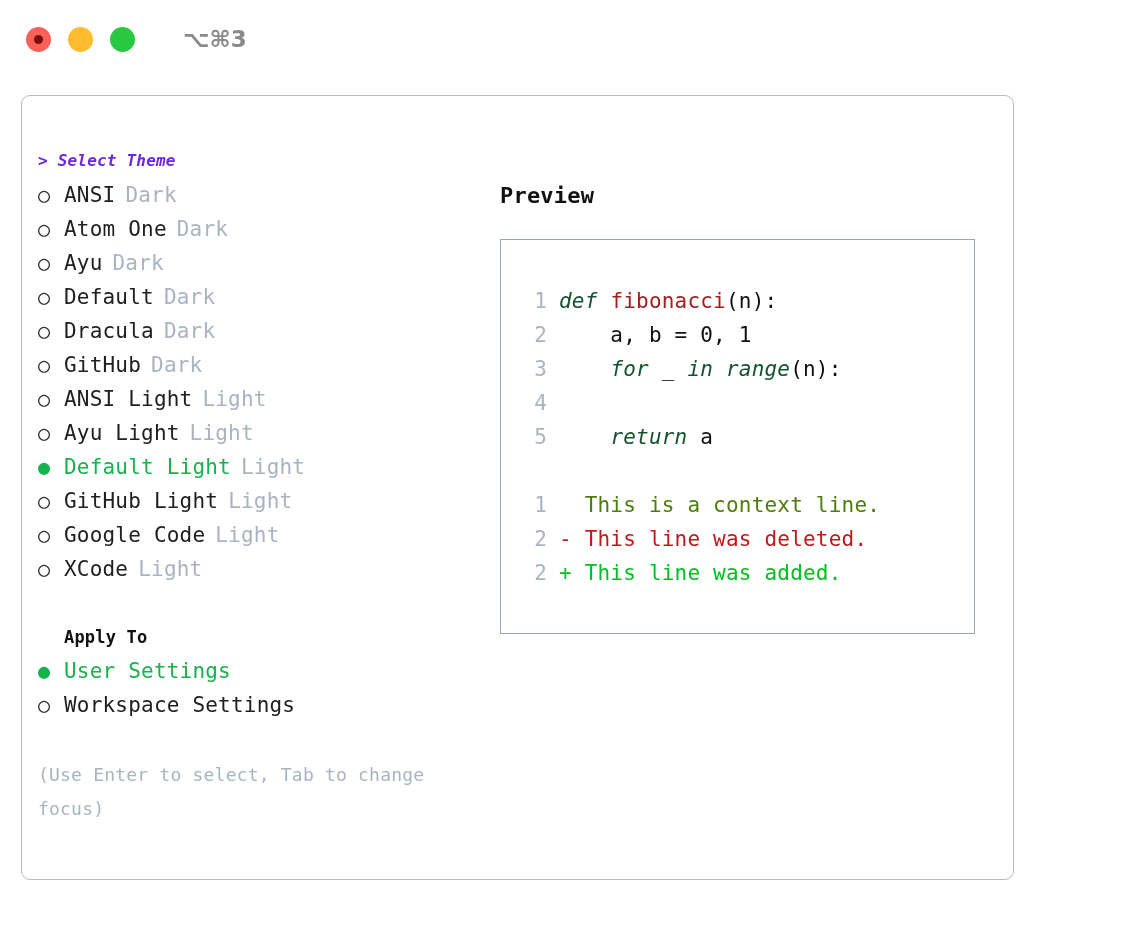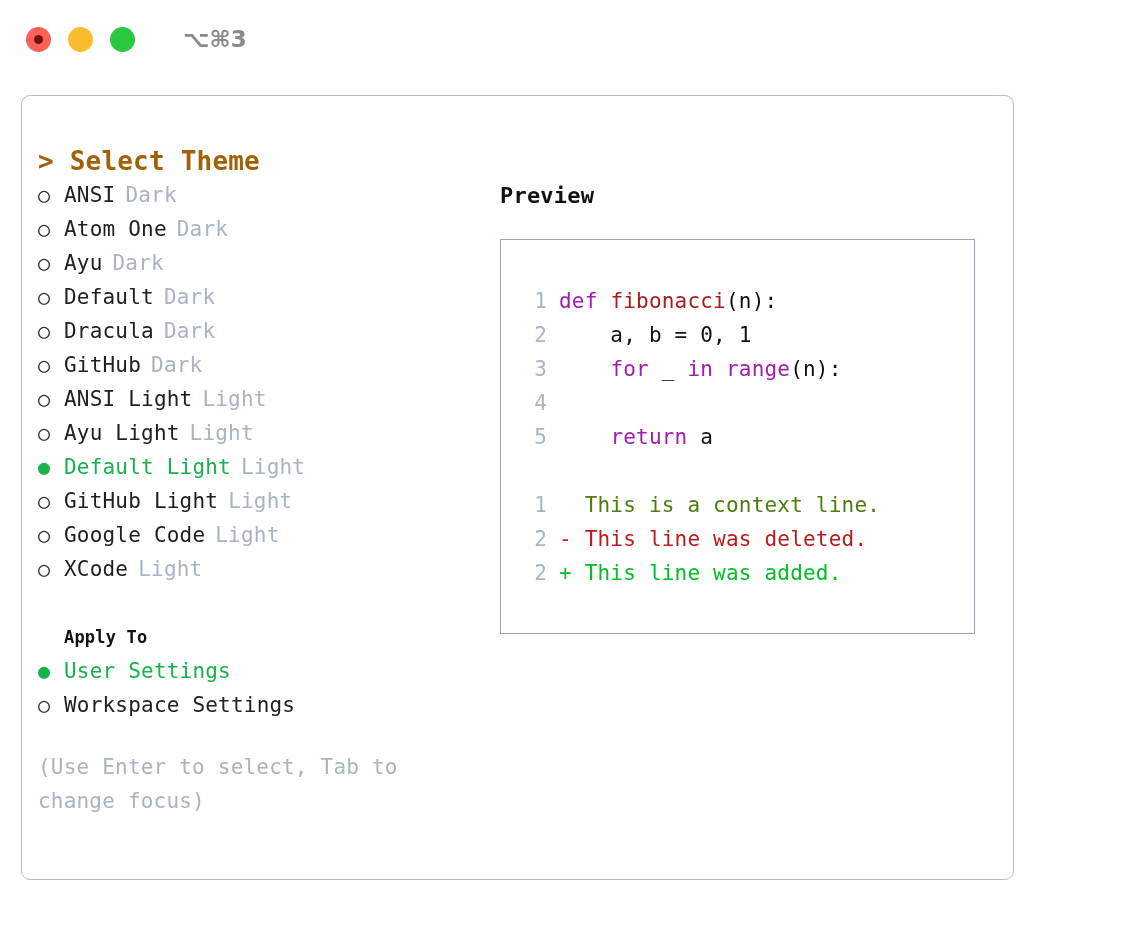--- a/index.html
+++ b/index.html
@@ -87,26 +87,27 @@
 
   
   .left-pane {
     position: absolute;
     left: 16px;
     top: 48px;
     width: 452px;
   }
 
   .list-header {
-    font-size: 26px;
+    font-size: 16px;
     font-weight: bold;
-    color: #a16207;
+    color: #6d28d9;
     line-height: 34px;
     white-space: pre;
     letter-spacing: 0.2px;
+    font-style: italic;
   }
 
   .opt-row {
     display: flex;
     align-items: baseline;
     line-height: 34px;
     height: 34px;
     font-size: 21px;
     white-space: pre;
     letter-spacing: 0.2px;
@@ -132,22 +133,22 @@
     font-size: 17px;
     font-weight: bold;
     color: #111111;
     line-height: 34px;
     height: 34px;
     white-space: pre;
     letter-spacing: 0.2px;
   }
 
   .hint {
-    margin-top: 28px;
-    font-size: 21px;
+    margin-top: 36px;
+    font-size: 18px;
     line-height: 34px;
     color: #a9b3c1;
     width: 410px;
     letter-spacing: 0.2px;
   }
 
   
   .right-pane {
     position: absolute;
     left: 478px;
@@ -181,21 +182,21 @@
     white-space: pre;
     letter-spacing: 0.2px;
   }
   .ln {
     width: 28px;
     flex: 0 0 28px;
     text-align: right;
     color: #a9b3c1;
     margin-right: 12px;
   }
-  .tok-kw   { color: #a21caf; }
+  .tok-kw   { color: #14532d; font-style: italic; }
   .tok-fn   { color: #a71d1d; }
   .tok-txt  { color: #111111; }
 
   .diff-gap { height: 34px; }
   .diff-context { color: #4d7c0f; }
   .diff-del     { color: #c0191b; }
   .diff-add     { color: #00bf22; }
 </style>
 </head>
 <body>

